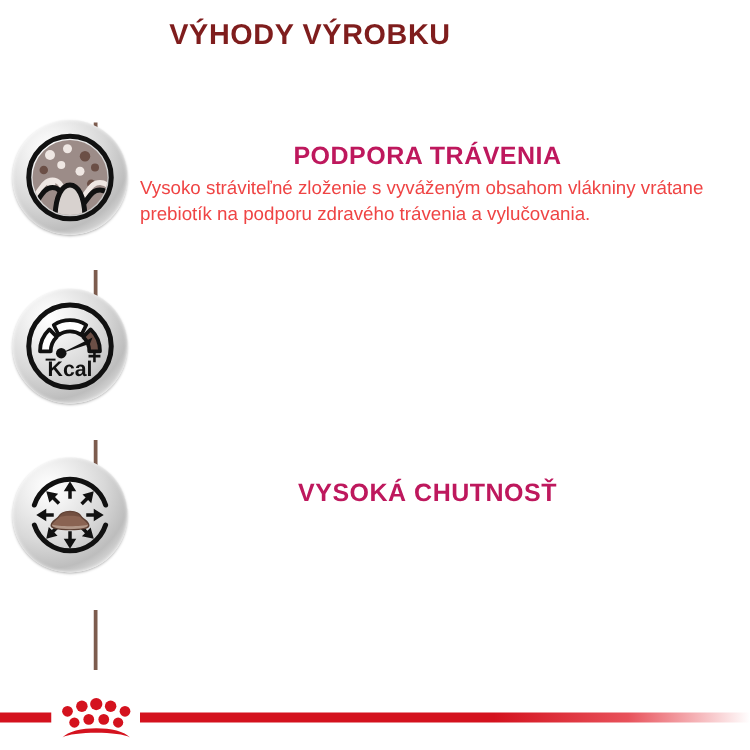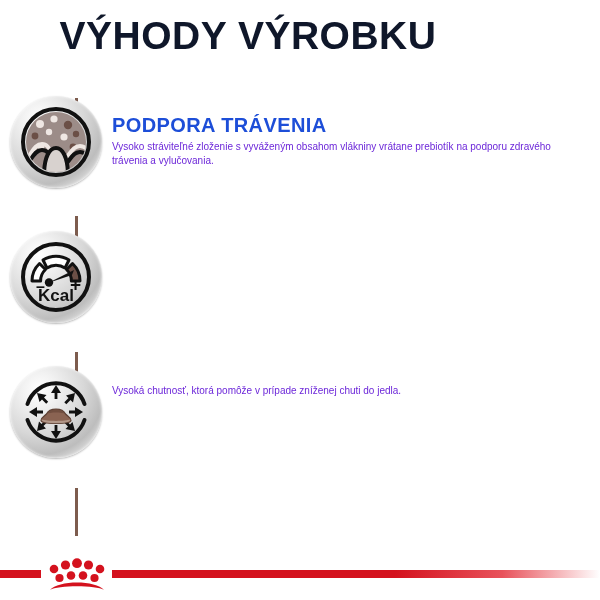--- a/index.html
+++ b/index.html
@@ -22,24 +22,24 @@
     background: #ffffff;
   }
 
   
   .page-title {
     position: absolute;
     top: 14px;
     left: 0;
     width: 496px;
     text-align: center;
-    font-size: 39px;
+    font-size: 23px;
     font-weight: bold;
     letter-spacing: 0.5px;
-    color: #0f172a;
+    color: #7f1d1d;
     font-family: "Liberation Sans", sans-serif;
   }
 
   
   .benefits {
     position: absolute;
     top: 96px;
     left: 0;
     width: 600px;
   }
@@ -90,29 +90,30 @@
 
   
   .benefit-text {
     flex: 1 1 auto;
     padding-right: 28px;
     padding-top: 18px;
   }
   .benefit-heading {
     font-size: 20px;
     font-weight: bold;
-    color: #1d4ed8;
+    color: #be185d;
     letter-spacing: 0.4px;
     margin: 0 0 4px 0;
     line-height: 1.1;
     font-family: "Liberation Sans", sans-serif;
+    text-align: center;
   }
   .benefit-body {
-    font-size: 10px;
-    color: #6d28d9;
+    font-size: 15px;
+    color: #ef4444;
     line-height: 1.42;
     margin: 0;
     font-family: "Liberation Sans", sans-serif;
   }
 
   
   .footer {
     position: absolute;
     left: 0;
     bottom: 0;
@@ -236,21 +237,21 @@
               <path d="M57 57 L 47.5 55 L 50 52.5 L 45.8 48.3 L 47.8 46.3 L 52 50.5 L 54.5 48 Z"></path>
             </g>
 
             <path d="M23 46.5 C 23 43.5, 26 42.5, 28.5 40 C 31.5 33.5, 44.5 33.5, 47.5 40 C 50 42.5, 53 43.5, 53 46.5 C 53 48.5, 47 49.5, 38 49.5 C 29 49.5, 23 48.5, 23 46.5 Z" fill="#8a6352" stroke="#5d4034" stroke-width="1.2"></path>
             <path d="M28.5 40 C 31.5 33.5, 44.5 33.5, 47.5 40 C 44 38, 32 38, 28.5 40 Z" fill="#6b4a3c" opacity="0.8"></path>
             <path d="M23.6 45.6 C 28 47.4, 48 47.4, 52.4 45.6 C 52.9 47.9, 47 49.3, 38 49.3 C 29 49.3, 23.1 47.9, 23.6 45.6 Z" fill="#c8b3a6" opacity="0.65"></path>
           </svg>
         </div>
       </div>
       <div class="benefit-text">
-        <p class="benefit-body">Vysoká chutnosť, ktorá pomôže v prípade zníženej chuti do jedla.</p>
+        <p class="benefit-heading">VYSOKÁ CHUTNOSŤ</p>
       </div>
     </div>
 
   </div>
 
   <div class="footer">
     <div class="rule-left"></div>
     <div class="rule-right"></div>
     <div class="crown">
       <svg width="66" height="36" viewBox="0 0 66 36" aria-hidden="true">

